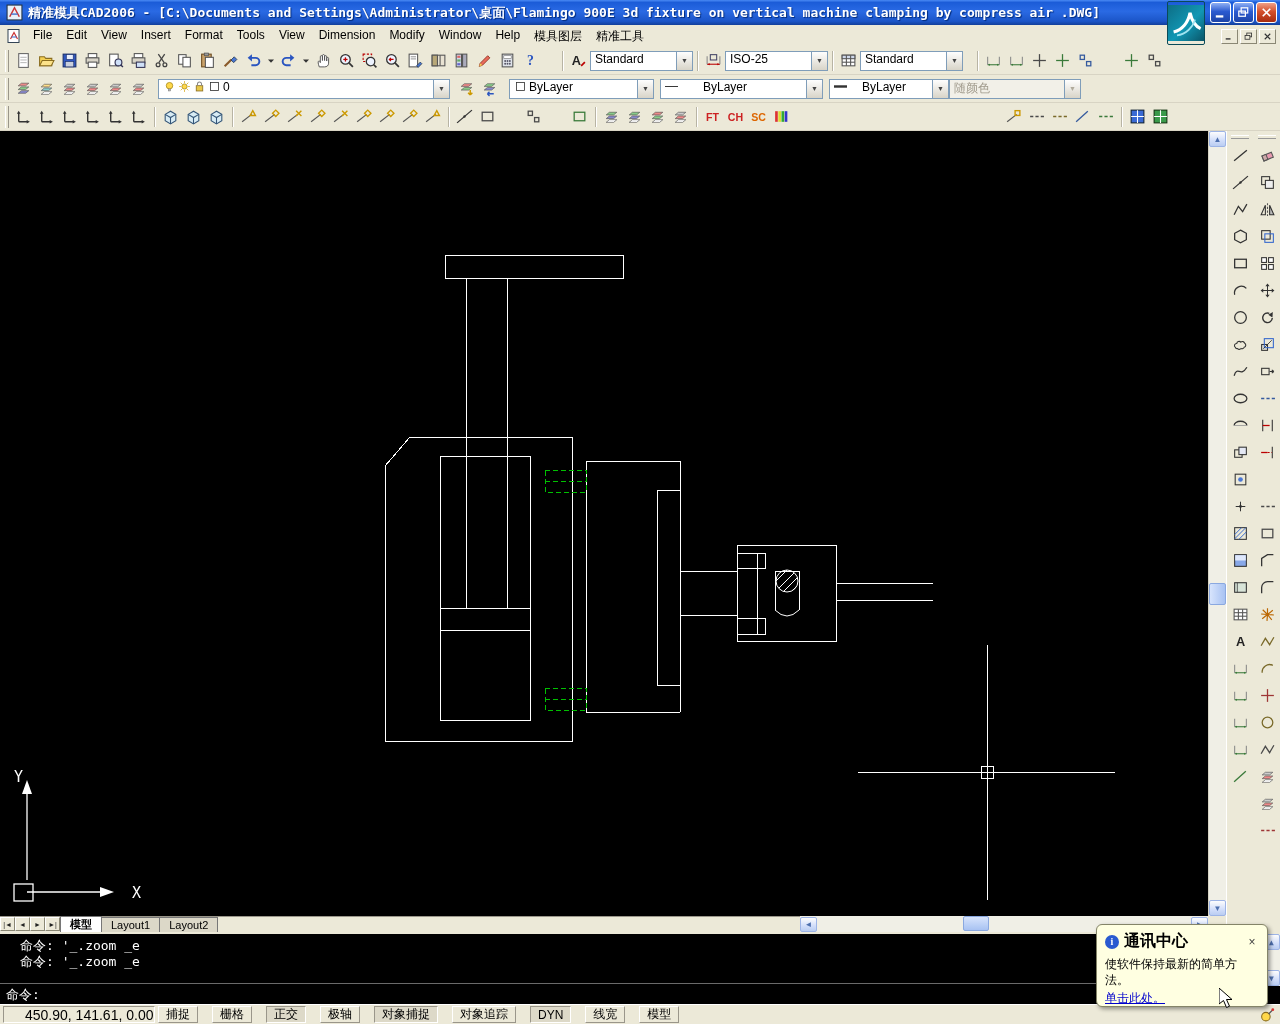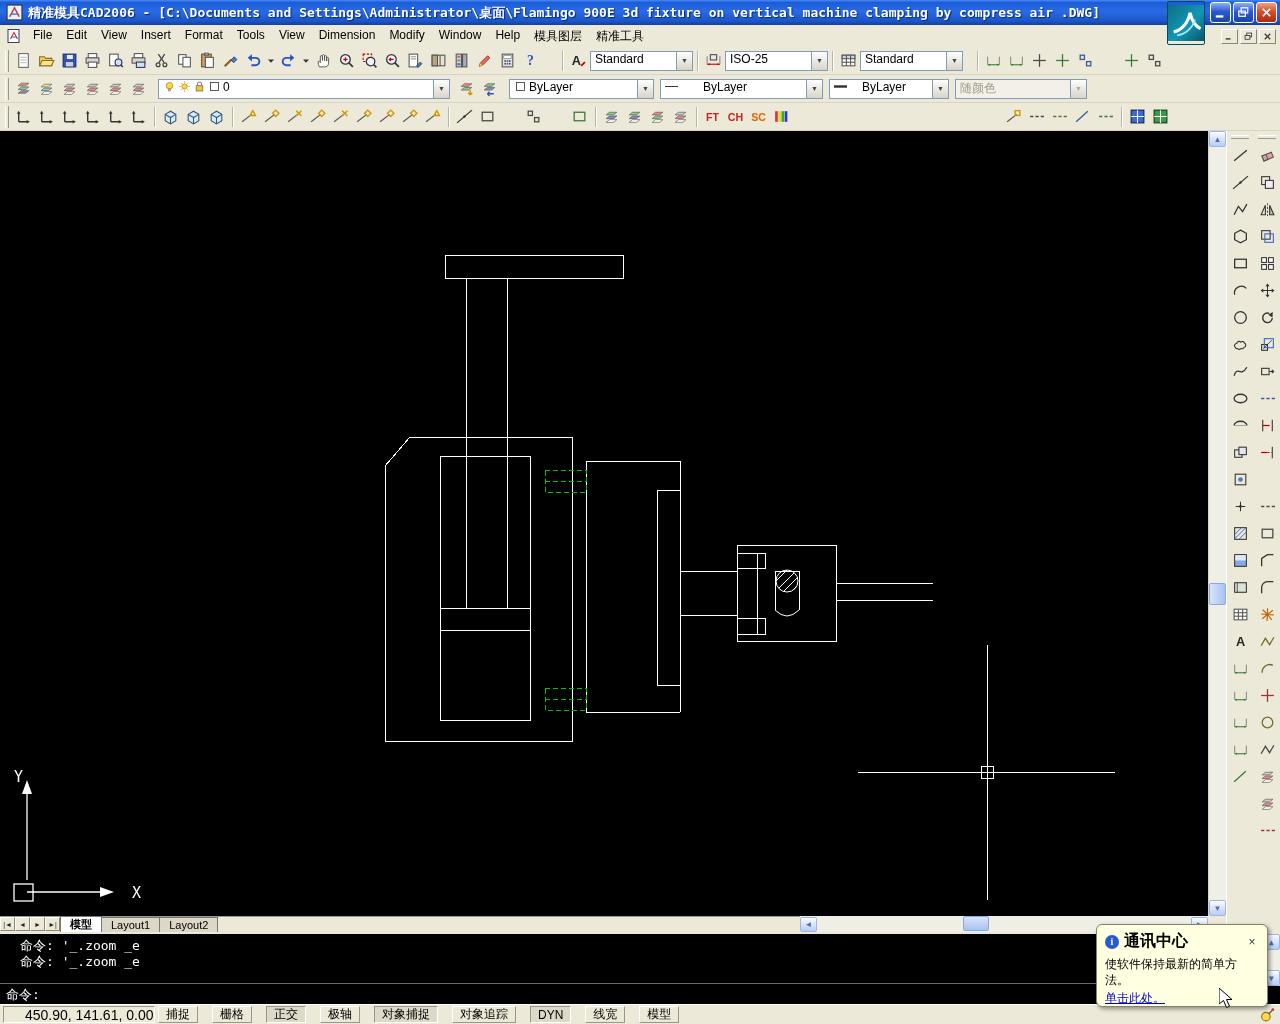--- a/index.html
+++ b/index.html
@@ -566,21 +566,21 @@
   </div>
   <div class="combo w120" style="margin-left:6px">
     <span class="mini" style="width:26px" data-icon="lineweight-sample-icon">
         <svg viewBox="0 0 16 16" xmlns="http://www.w3.org/2000/svg">
           <line x1="0" y1="8" x2="16" y2="8" stroke="#333" stroke-width="3"></line>
         </svg>
       </span>
     <span class="combo-val">ByLayer</span>
     <span class="arr">▼</span>
   </div>
-  <div class="combo w132 disabled" style="margin-left:6px">
+  <div class="combo w132 disabled" style="margin-left:0">
     <span class="combo-val">随颜色</span>
     <span class="arr">▼</span>
   </div>
 </div>
 
 <div class="tbrow">
   <div class="handle"></div>
   <div class="tbgroup">
       <div class="tbtn" data-icon="ucs-icon">
         <svg viewBox="0 0 16 16" xmlns="http://www.w3.org/2000/svg">

